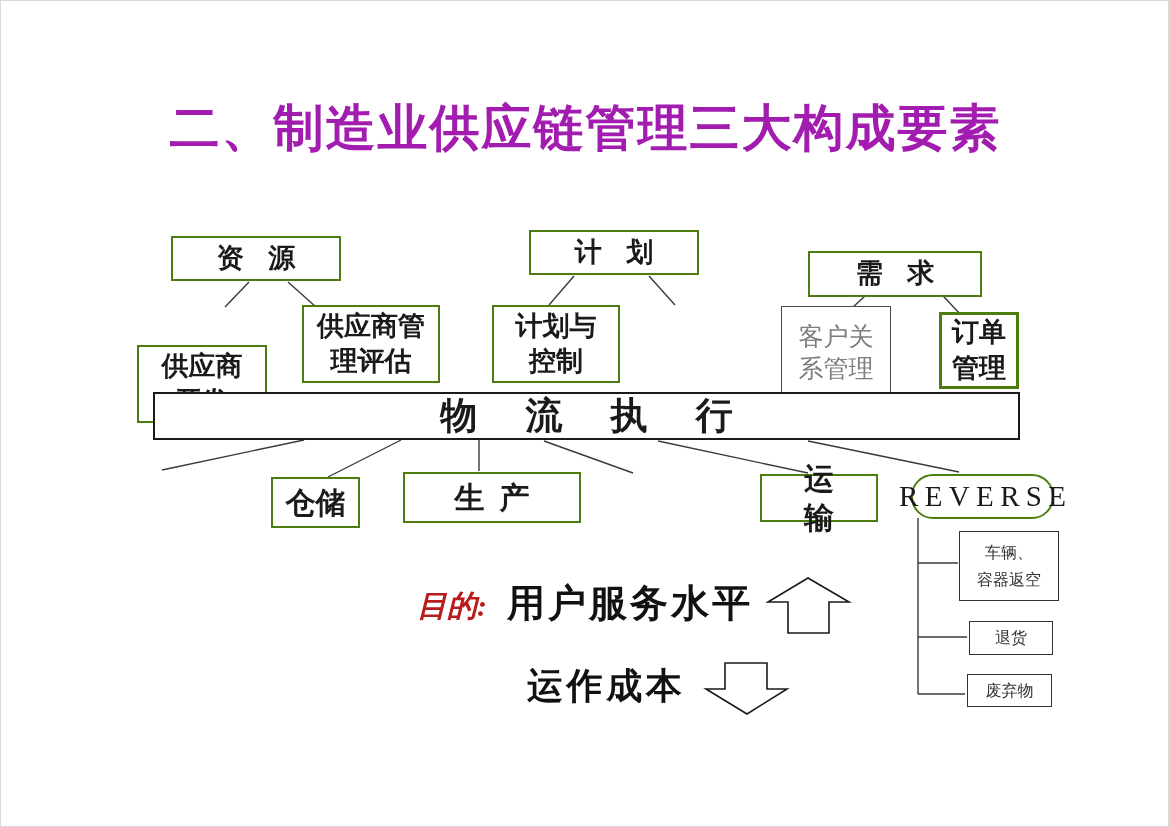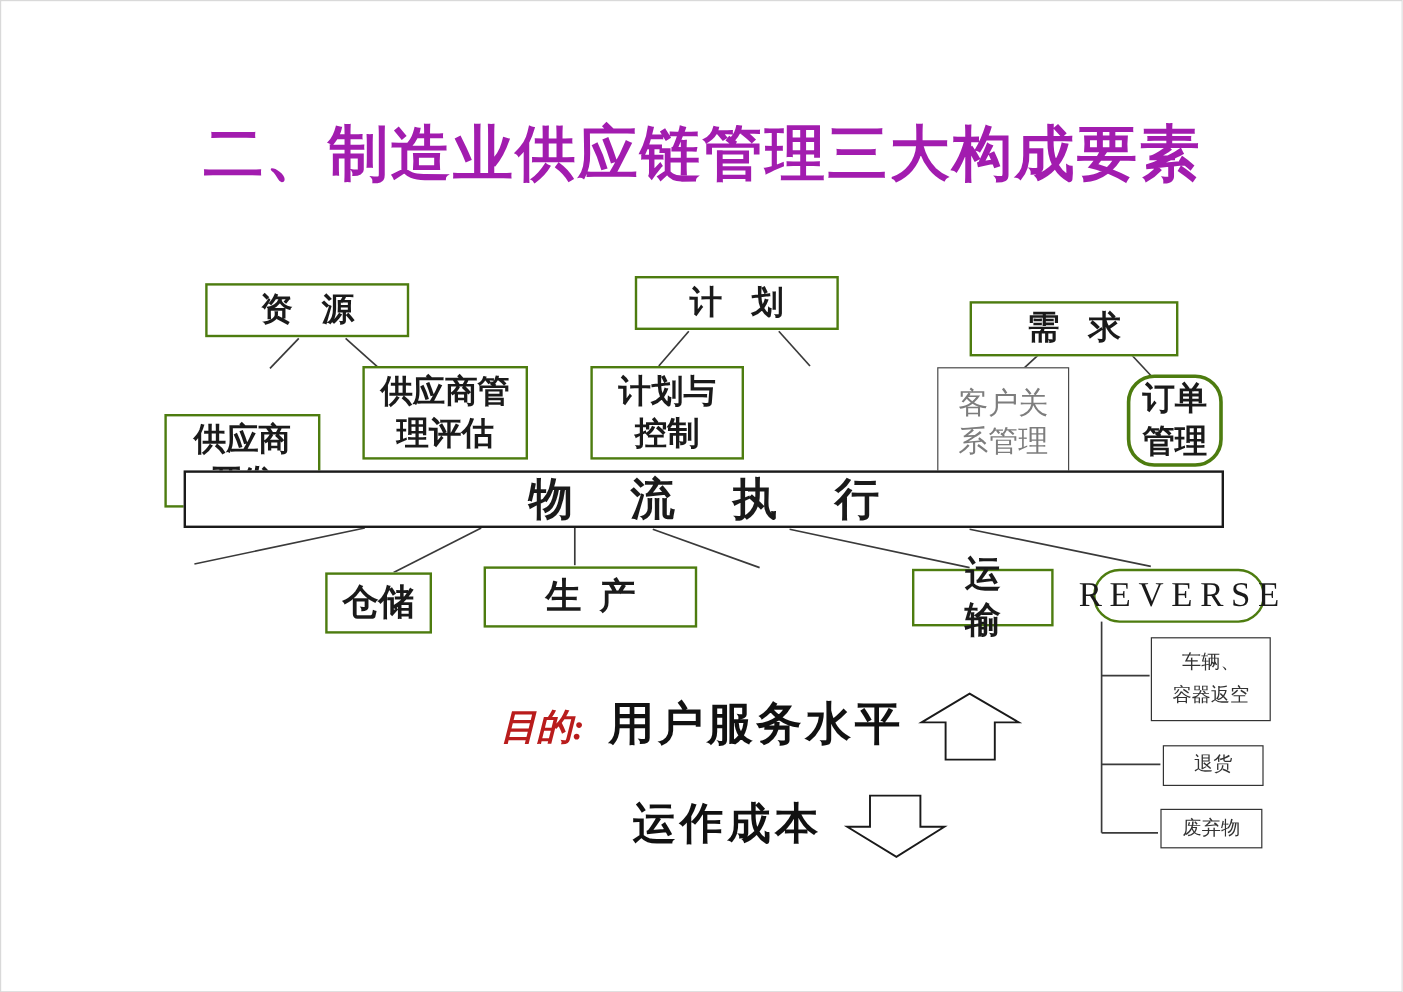--- a/index.html
+++ b/index.html
@@ -26,21 +26,21 @@
   .ls-12{letter-spacing:1.2em;padding-left:1.2em;}
   .band{
     position:absolute;left:152px;top:391px;width:867px;height:48px;
     border:2px solid #1a1a1a;box-sizing:border-box;background:#fff;
     display:flex;align-items:center;justify-content:center;
     font-size:37px;font-weight:bold;letter-spacing:1.3em;padding-left:1.3em;
   }
   .crm{
     border:1px solid #4a4a4a;color:#7d7d7d;font-weight:normal;font-size:25px;
   }
-  .order{border-width:3px;border-radius:23px;}
+  .order{border-width:3px;}
   .subbox{
     border:1px solid #333;color:#333;font-weight:normal;font-size:16px;line-height:1.7;
   }
   .reverse-label{
     font-family:"Liberation Serif","DejaVu Serif",serif;font-weight:500;
     font-size:29px;letter-spacing:.22em;padding-left:.22em;
   }
   .purpose{
     position:absolute;left:416px;top:585px;
     font-family:"Liberation Serif","DejaVu Serif",serif;

